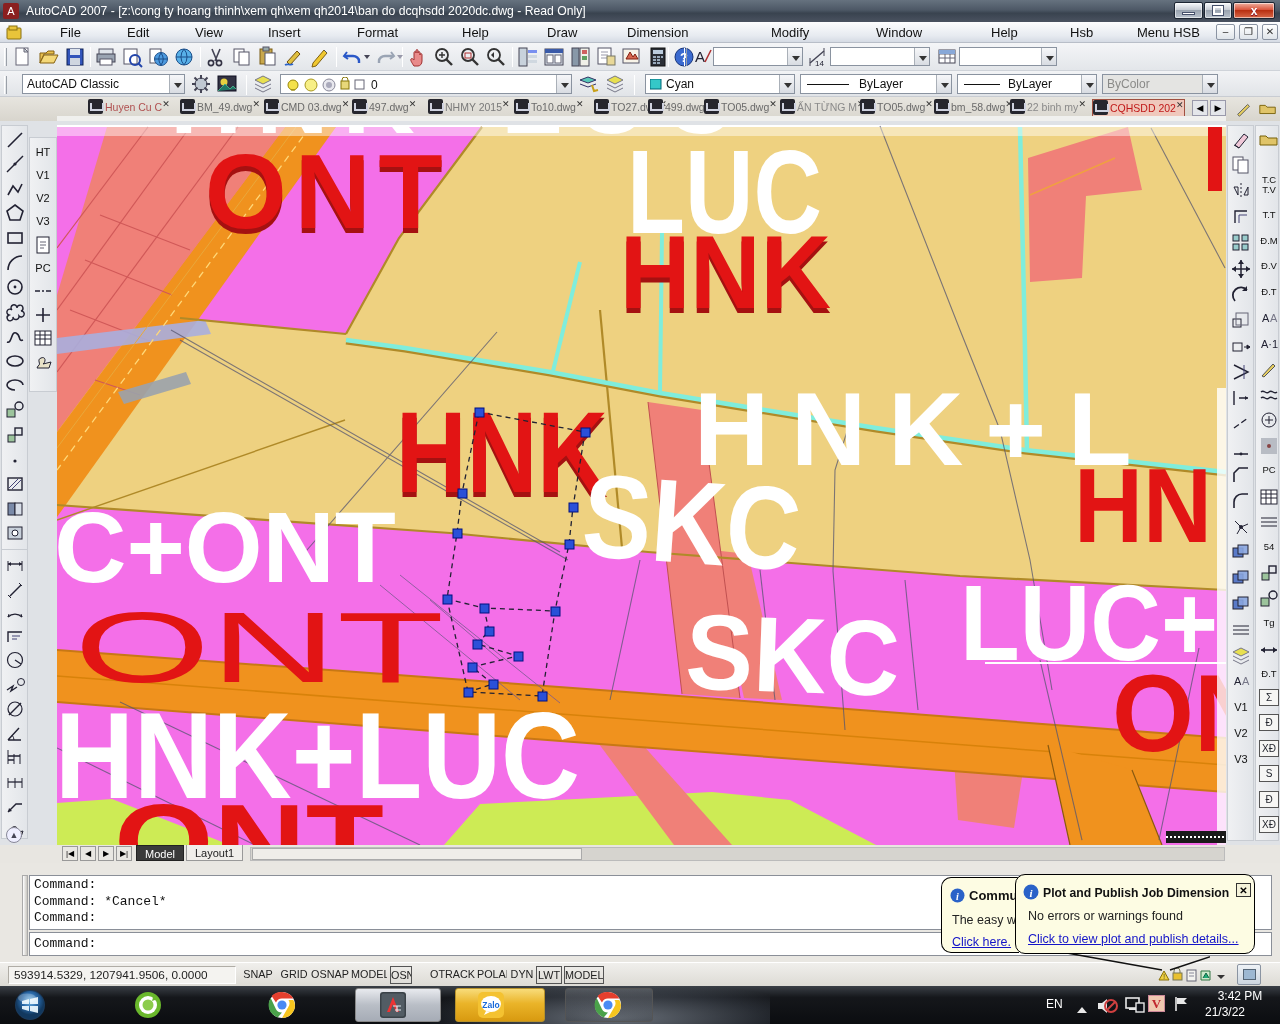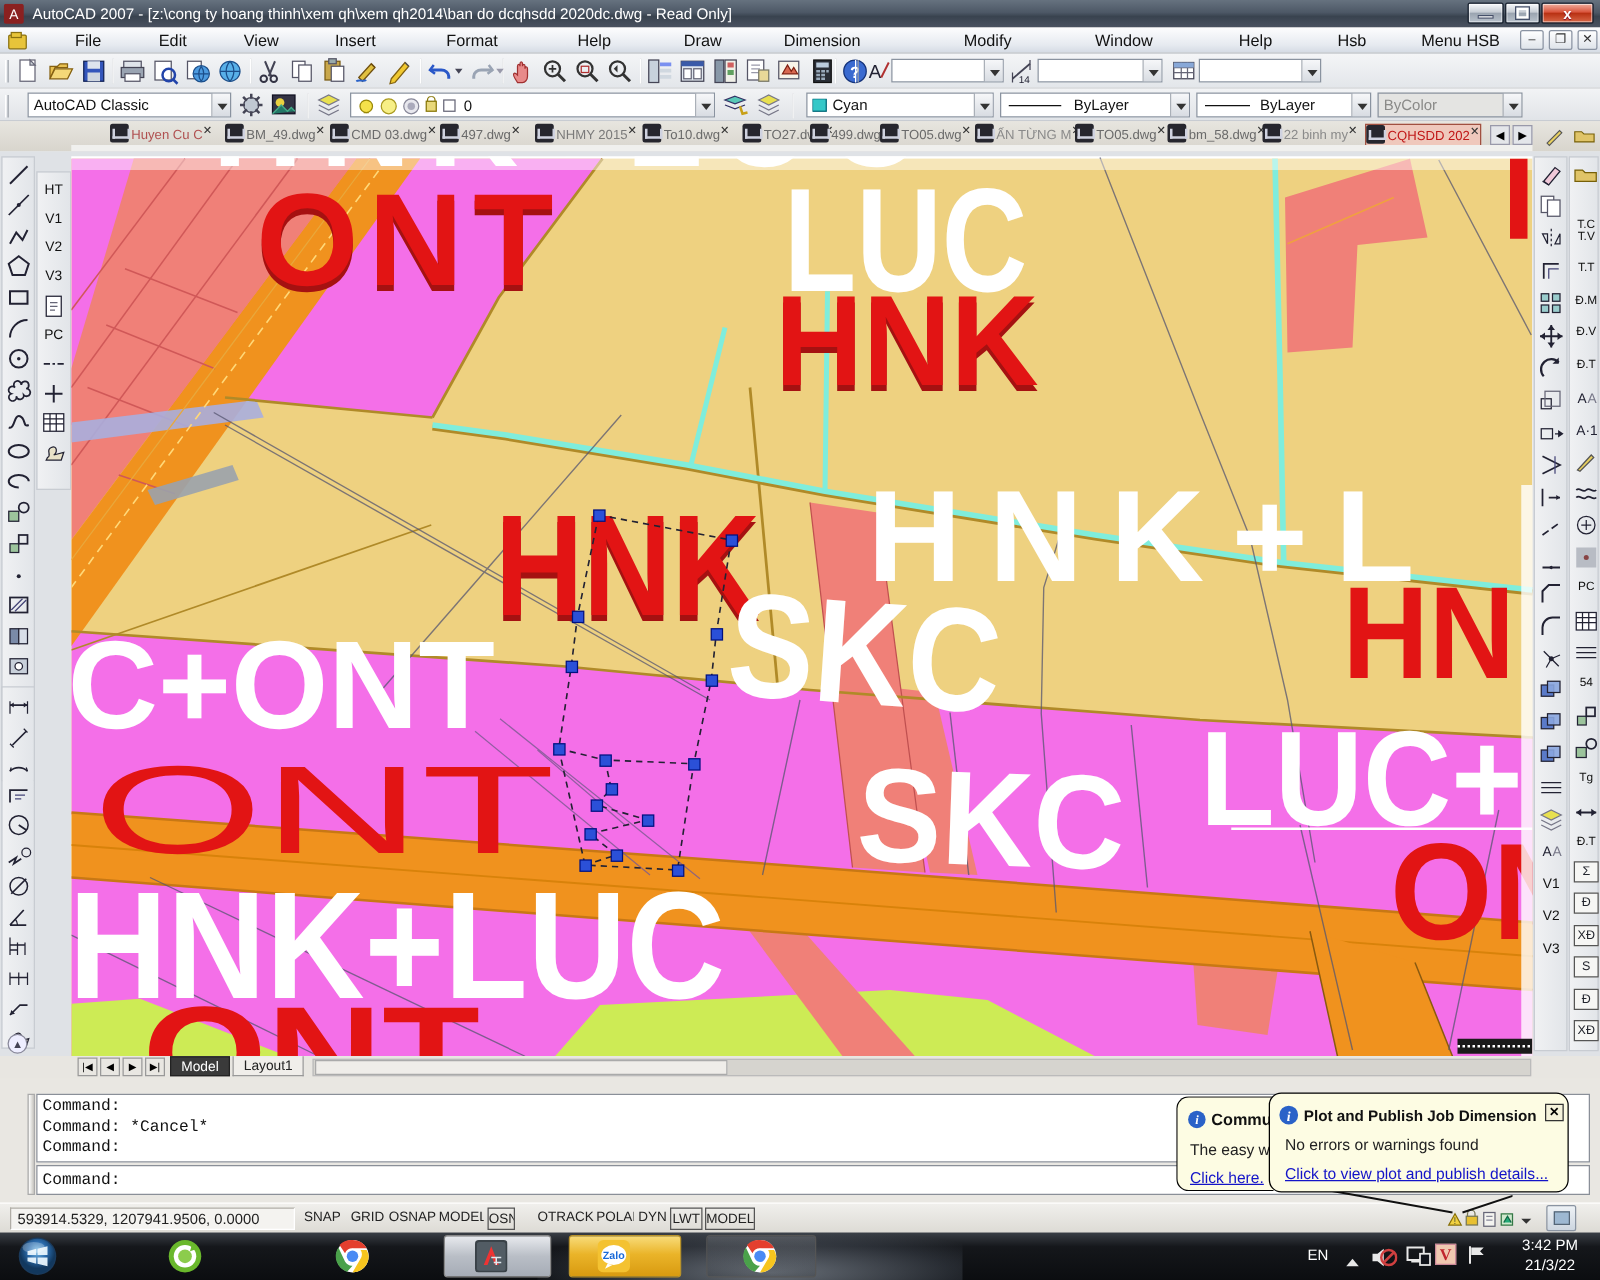--- a/index.html
+++ b/index.html
@@ -915,21 +915,21 @@
         <rect x="12" y="7" width="8" height="9" fill="#10131a" stroke="#e8e8e8" stroke-width="1.4"></rect>
       </svg>
       <div class="abs" style="left:1148px;top:9px;width:17px;height:17px;background:#f0c8b0;border:1px solid #c89">
         <div style="color:#c0262e;font-weight:bold;font-size:13px;text-align:center;line-height:16px;font-family:Liberation Serif,serif">V</div>
       </div>
       <svg class="abs" style="left:1172px;top:9px" width="20" height="18">
         <path d="M4 2v14" stroke="#e8e8e8" stroke-width="1.6"></path>
         <path d="M5 3h10l-3 3 3 3H5z" fill="#e8e8e8"></path>
       </svg>
       <div class="trtx" style="left:1205px;top:3px;width:70px;text-align:center">3:42 PM</div>
-      <div class="trtx" style="left:1205px;top:19px;width:70px;text-align:center">21/3/22</div>
+      <div class="trtx" style="left:1205px;top:19px;width:70px;">21/3/22</div>
     </div>
 
 <svg class="abs" style="left:990px;top:948px" width="220" height="32">
       <path d="M60 2L172 22M240 2L180 22" stroke="#111" stroke-width="1.5" fill="none"></path>
     </svg>
 <div class="bal abs" style="left:941px;top:877px;width:78px;height:76px;border-right:0;border-radius:10px 0 0 10px">
  <svg class="abs" style="left:8px;top:10px" width="15" height="15">
         <circle cx="7.5" cy="7.5" r="7" fill="#2a62c8"></circle>
         <text x="7.5" y="11.5" font-size="10" font-style="italic" font-weight="bold" fill="#fff" text-anchor="middle" font-family="Liberation Serif">i</text>
       </svg>

